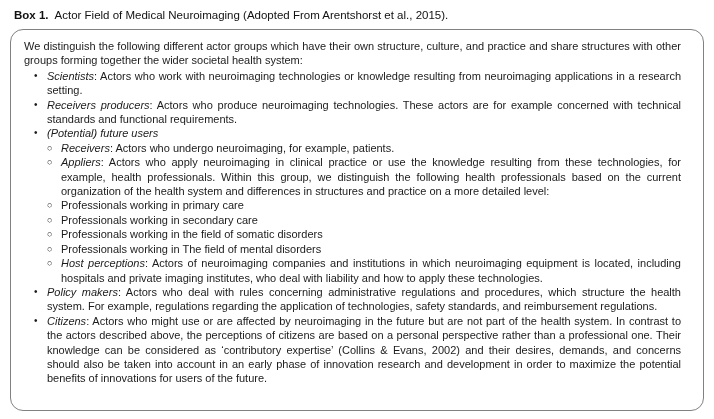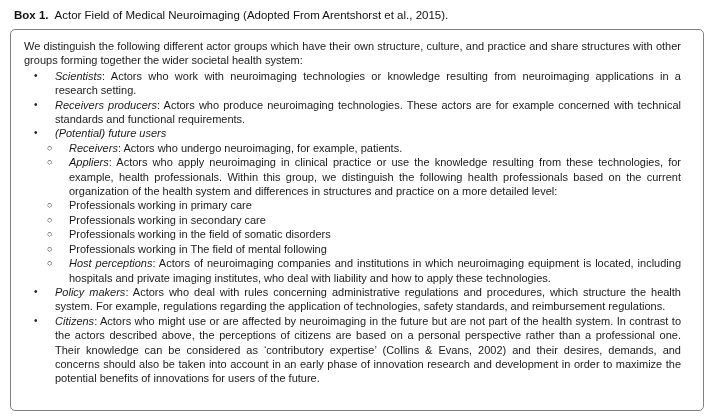--- a/index.html
+++ b/index.html
@@ -23,21 +23,21 @@
       line-height: 15px;
       padding: 0 0 6px 4px;
       color: #111;
     }
     .box-label {
       font-weight: bold;
       margin-right: 6px;
     }
     .content-box {
       border: 1px solid #818181;
-      border-radius: 5px;
+      border-radius: 13px;
       background: #ffffff;
       padding: 9px 22px 8px 13px;
       height: 382px;
       font-size: 11px;
       line-height: 14.4px;
       text-align: justify;
     }
     .intro {
       margin: 0 0 1px 0;
     }
@@ -57,21 +57,21 @@
       flex: 0 0 13px;
       text-align: left;
       font-size: 10px;
       line-height: 14.4px;
       color: #1b1b1b;
     }
     .marker.circle {
       flex: 0 0 14px;
       font-size: 9px;
     }
-    .txt { flex: 1 1 auto; margin-left: 8px; }
+    .txt { flex: 1 1 auto; }
     .term { font-style: italic; }
   </style>
 </head>
 <body>
 
 <div class="page">
 
   <div class="box-header">
     <span class="box-label">Box 1.</span><span>Actor Field of Medical Neuroimaging (Adopted From Arentshorst et al., 2015).</span>
   </div>
@@ -134,21 +134,21 @@
           <li>
             <div class="row">
               <span class="marker circle">○</span>
               <span class="txt"><span class="term"></span><span>Professionals working in the field of somatic disorders</span></span>
             </div>
           </li>
 
           <li>
             <div class="row">
               <span class="marker circle">○</span>
-              <span class="txt"><span class="term"></span><span>Professionals working in The field of mental following</span></span>
+              <span class="txt"><span class="term"></span><span>Professionals working in The field of mental disorders</span></span>
             </div>
           </li>
 
           <li>
             <div class="row">
               <span class="marker circle">○</span>
               <span class="txt"><span class="term">Host perceptions</span><span>: Actors of neuroimaging companies and institutions in which neuroimaging equipment is located, including hospitals and private imaging institutes, who deal with liability and how to apply these technologies.</span></span>
             </div>
           </li>
 

